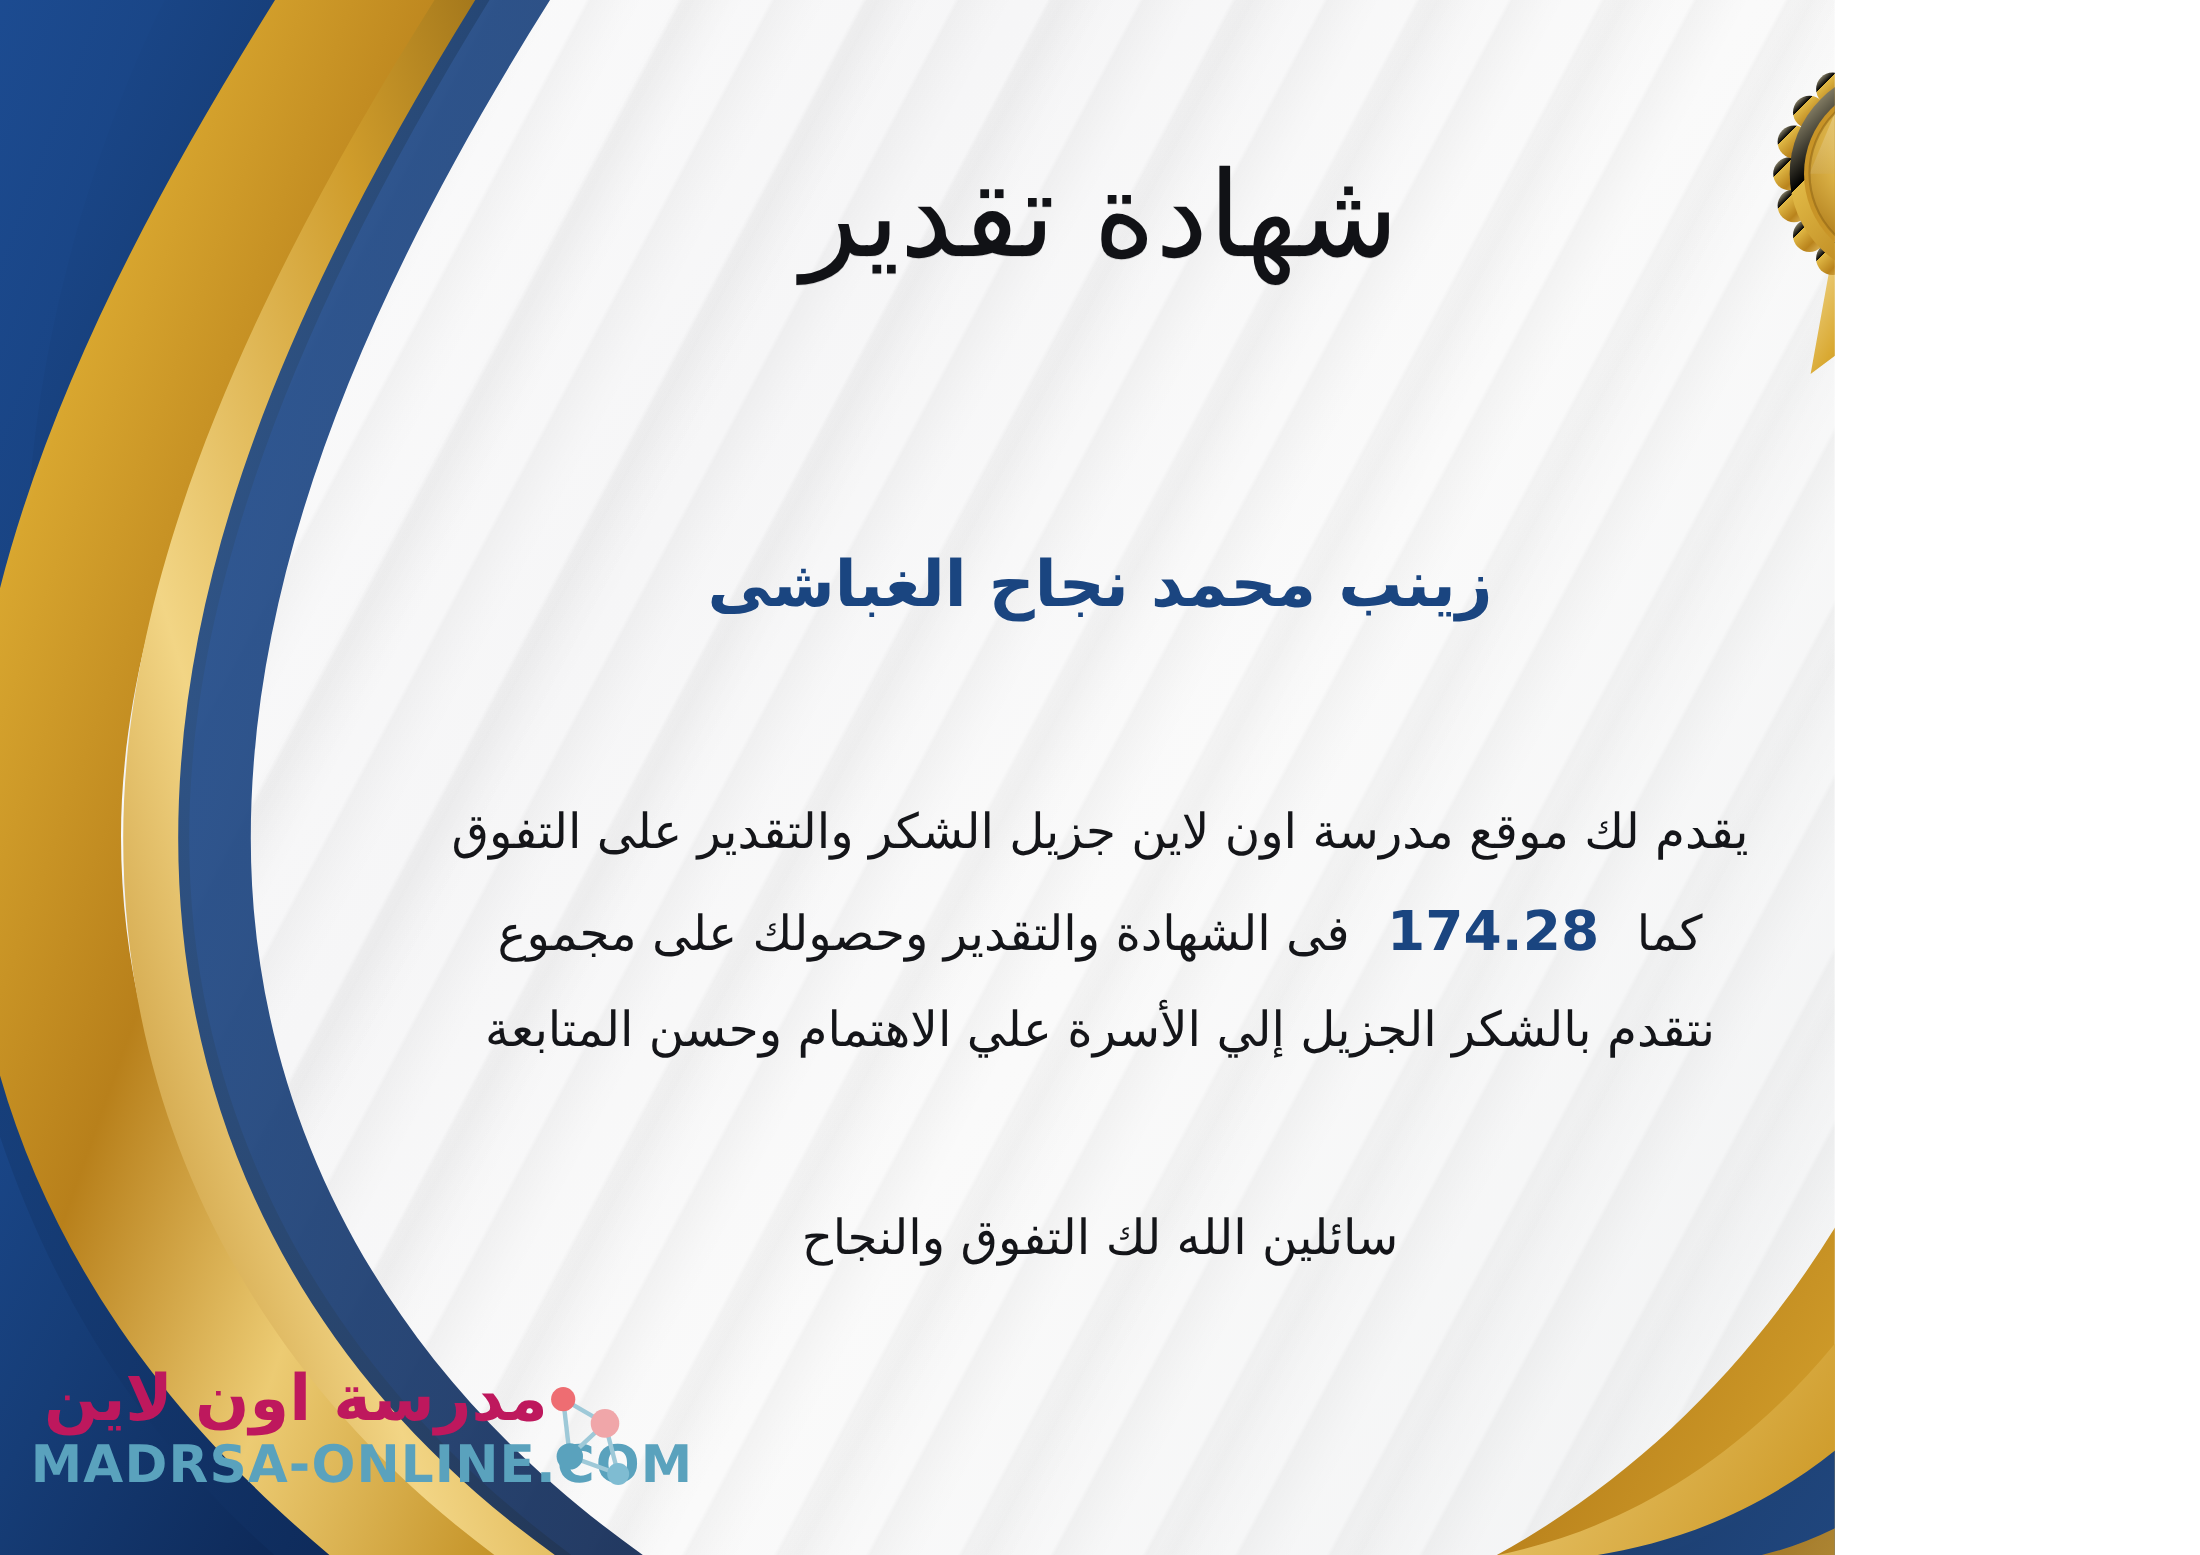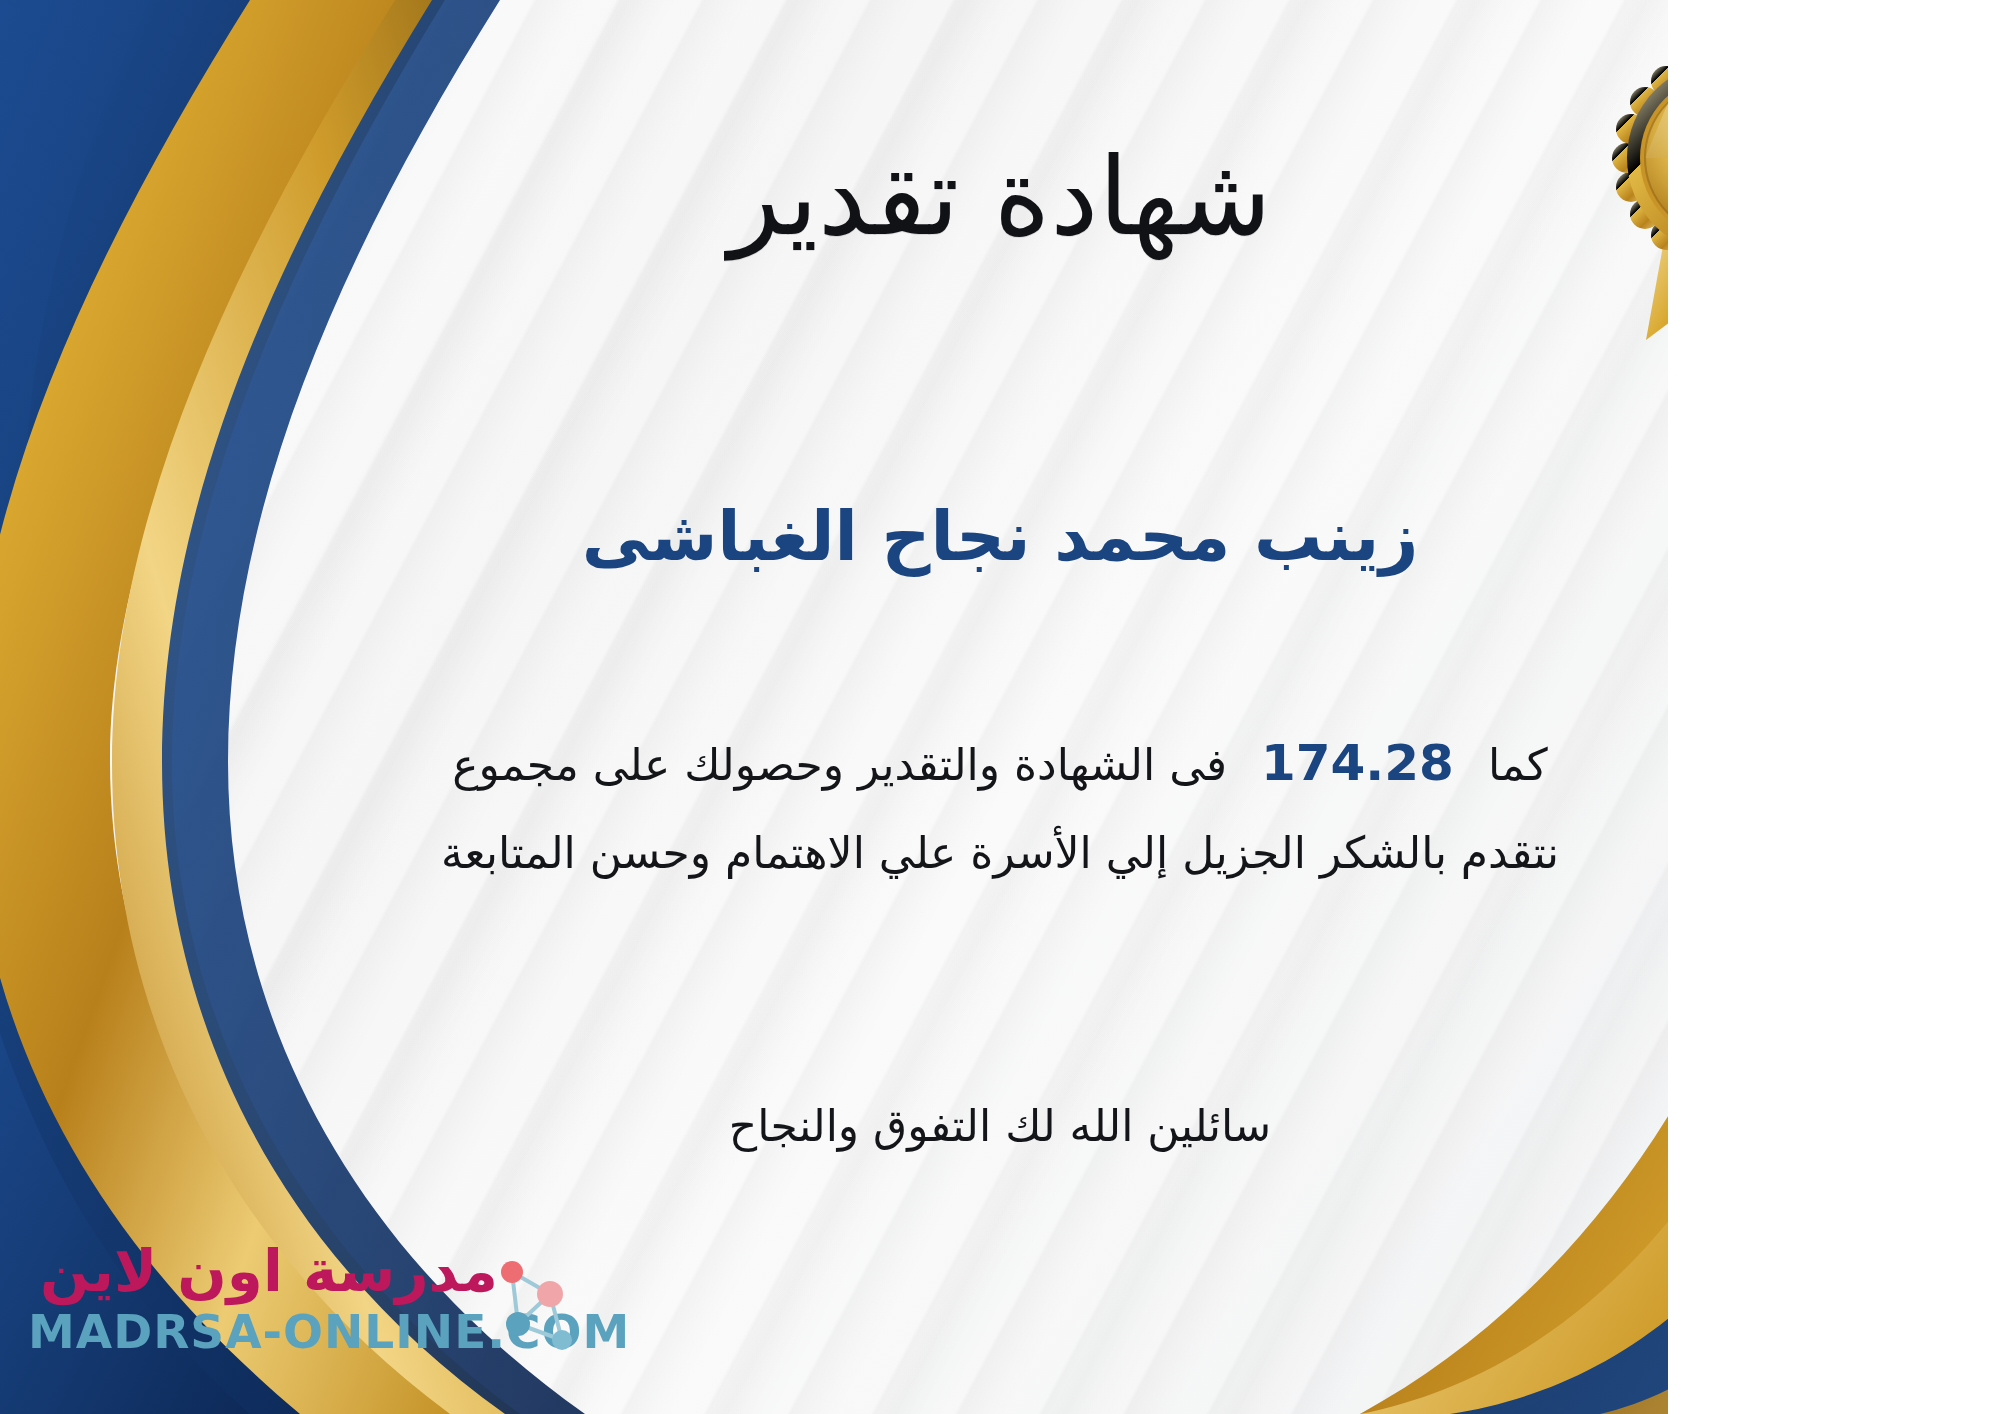--- a/index.html
+++ b/index.html
@@ -44,21 +44,21 @@
   .title{
     position:absolute;top:140px;left:0;width:2000px;
     text-align:center;
     font-size:108px;line-height:1.05;font-weight:500;
     color:#111216;letter-spacing:0px;
     text-shadow:0 1px 0 rgba(0,0,0,.10);
   }
   .recipient{
     position:absolute;top:500px;left:0;width:2000px;
     text-align:center;
-    font-size:68px;line-height:1.1;font-weight:700;
+    font-size:58px;line-height:1.1;font-weight:700;
     color:#1a4580;
   }
   .body{
     position:absolute;top:715px;left:200px;width:1600px;
     text-align:center;color:#141519;
     font-size:44px;line-height:1.92;font-weight:400;
   }
   .body .ln{display:block;white-space:nowrap;}
   .grade{
     color:#1a4580;font-weight:600;font-size:50px;
@@ -248,20 +248,21 @@
     </svg>
   </div>
 
   <div class="content">
 
     <div class="title">شهادة تقدير</div>
 
     <div class="recipient">زينب محمد نجاح الغباشى</div>
 
     <div class="body">
+      <span class="ln">يقدم لك موقع مدرسة اون لاين جزيل الشكر  والتقدير على التفوق</span>
       <span class="ln"><span>كما</span><span class="grade">174.28</span><span>فى الشهادة والتقدير وحصولك على مجموع</span></span>
       <span class="ln">نتقدم  بالشكر الجزيل إلي الأسرة علي الاهتمام وحسن المتابعة</span>
     </div>
 
     <div class="closing">سائلين الله لك التفوق  والنجاح</div>
   </div>
 
   <div class="brand">
     <div class="brand-ar">مدرسة اون لاين</div>
     <div class="brand-en">MADRSA-ONLINE.COM</div>

